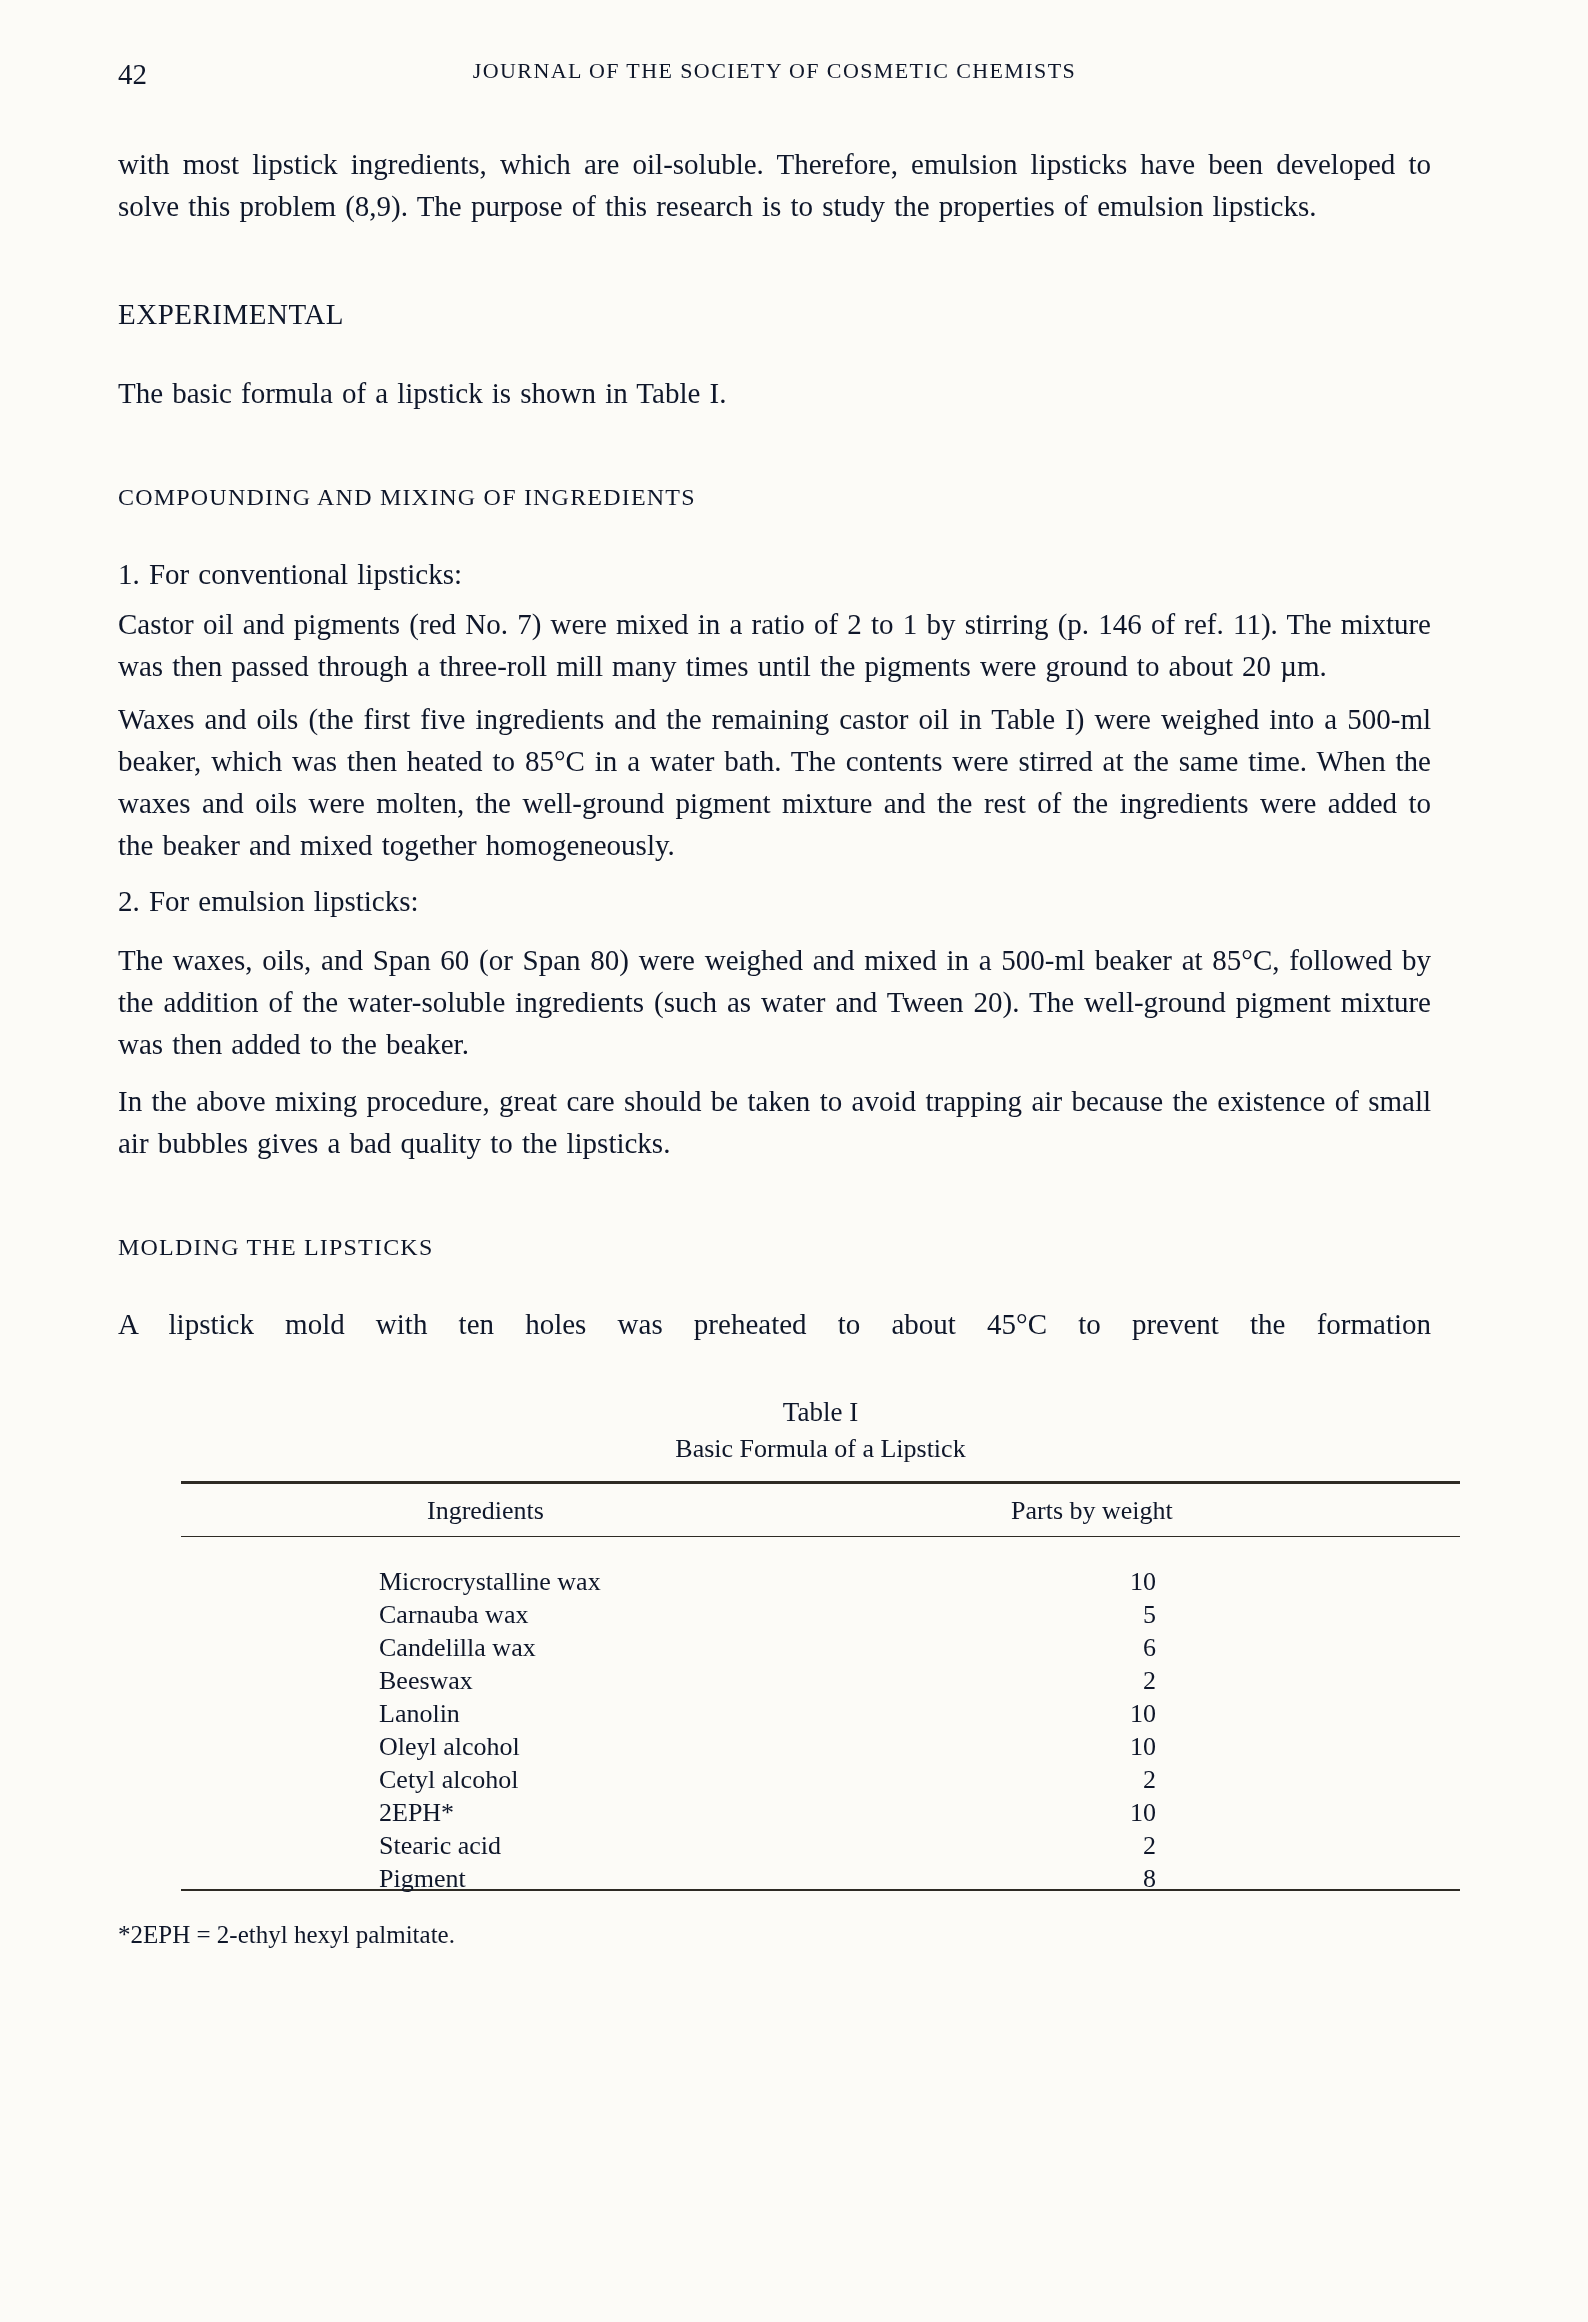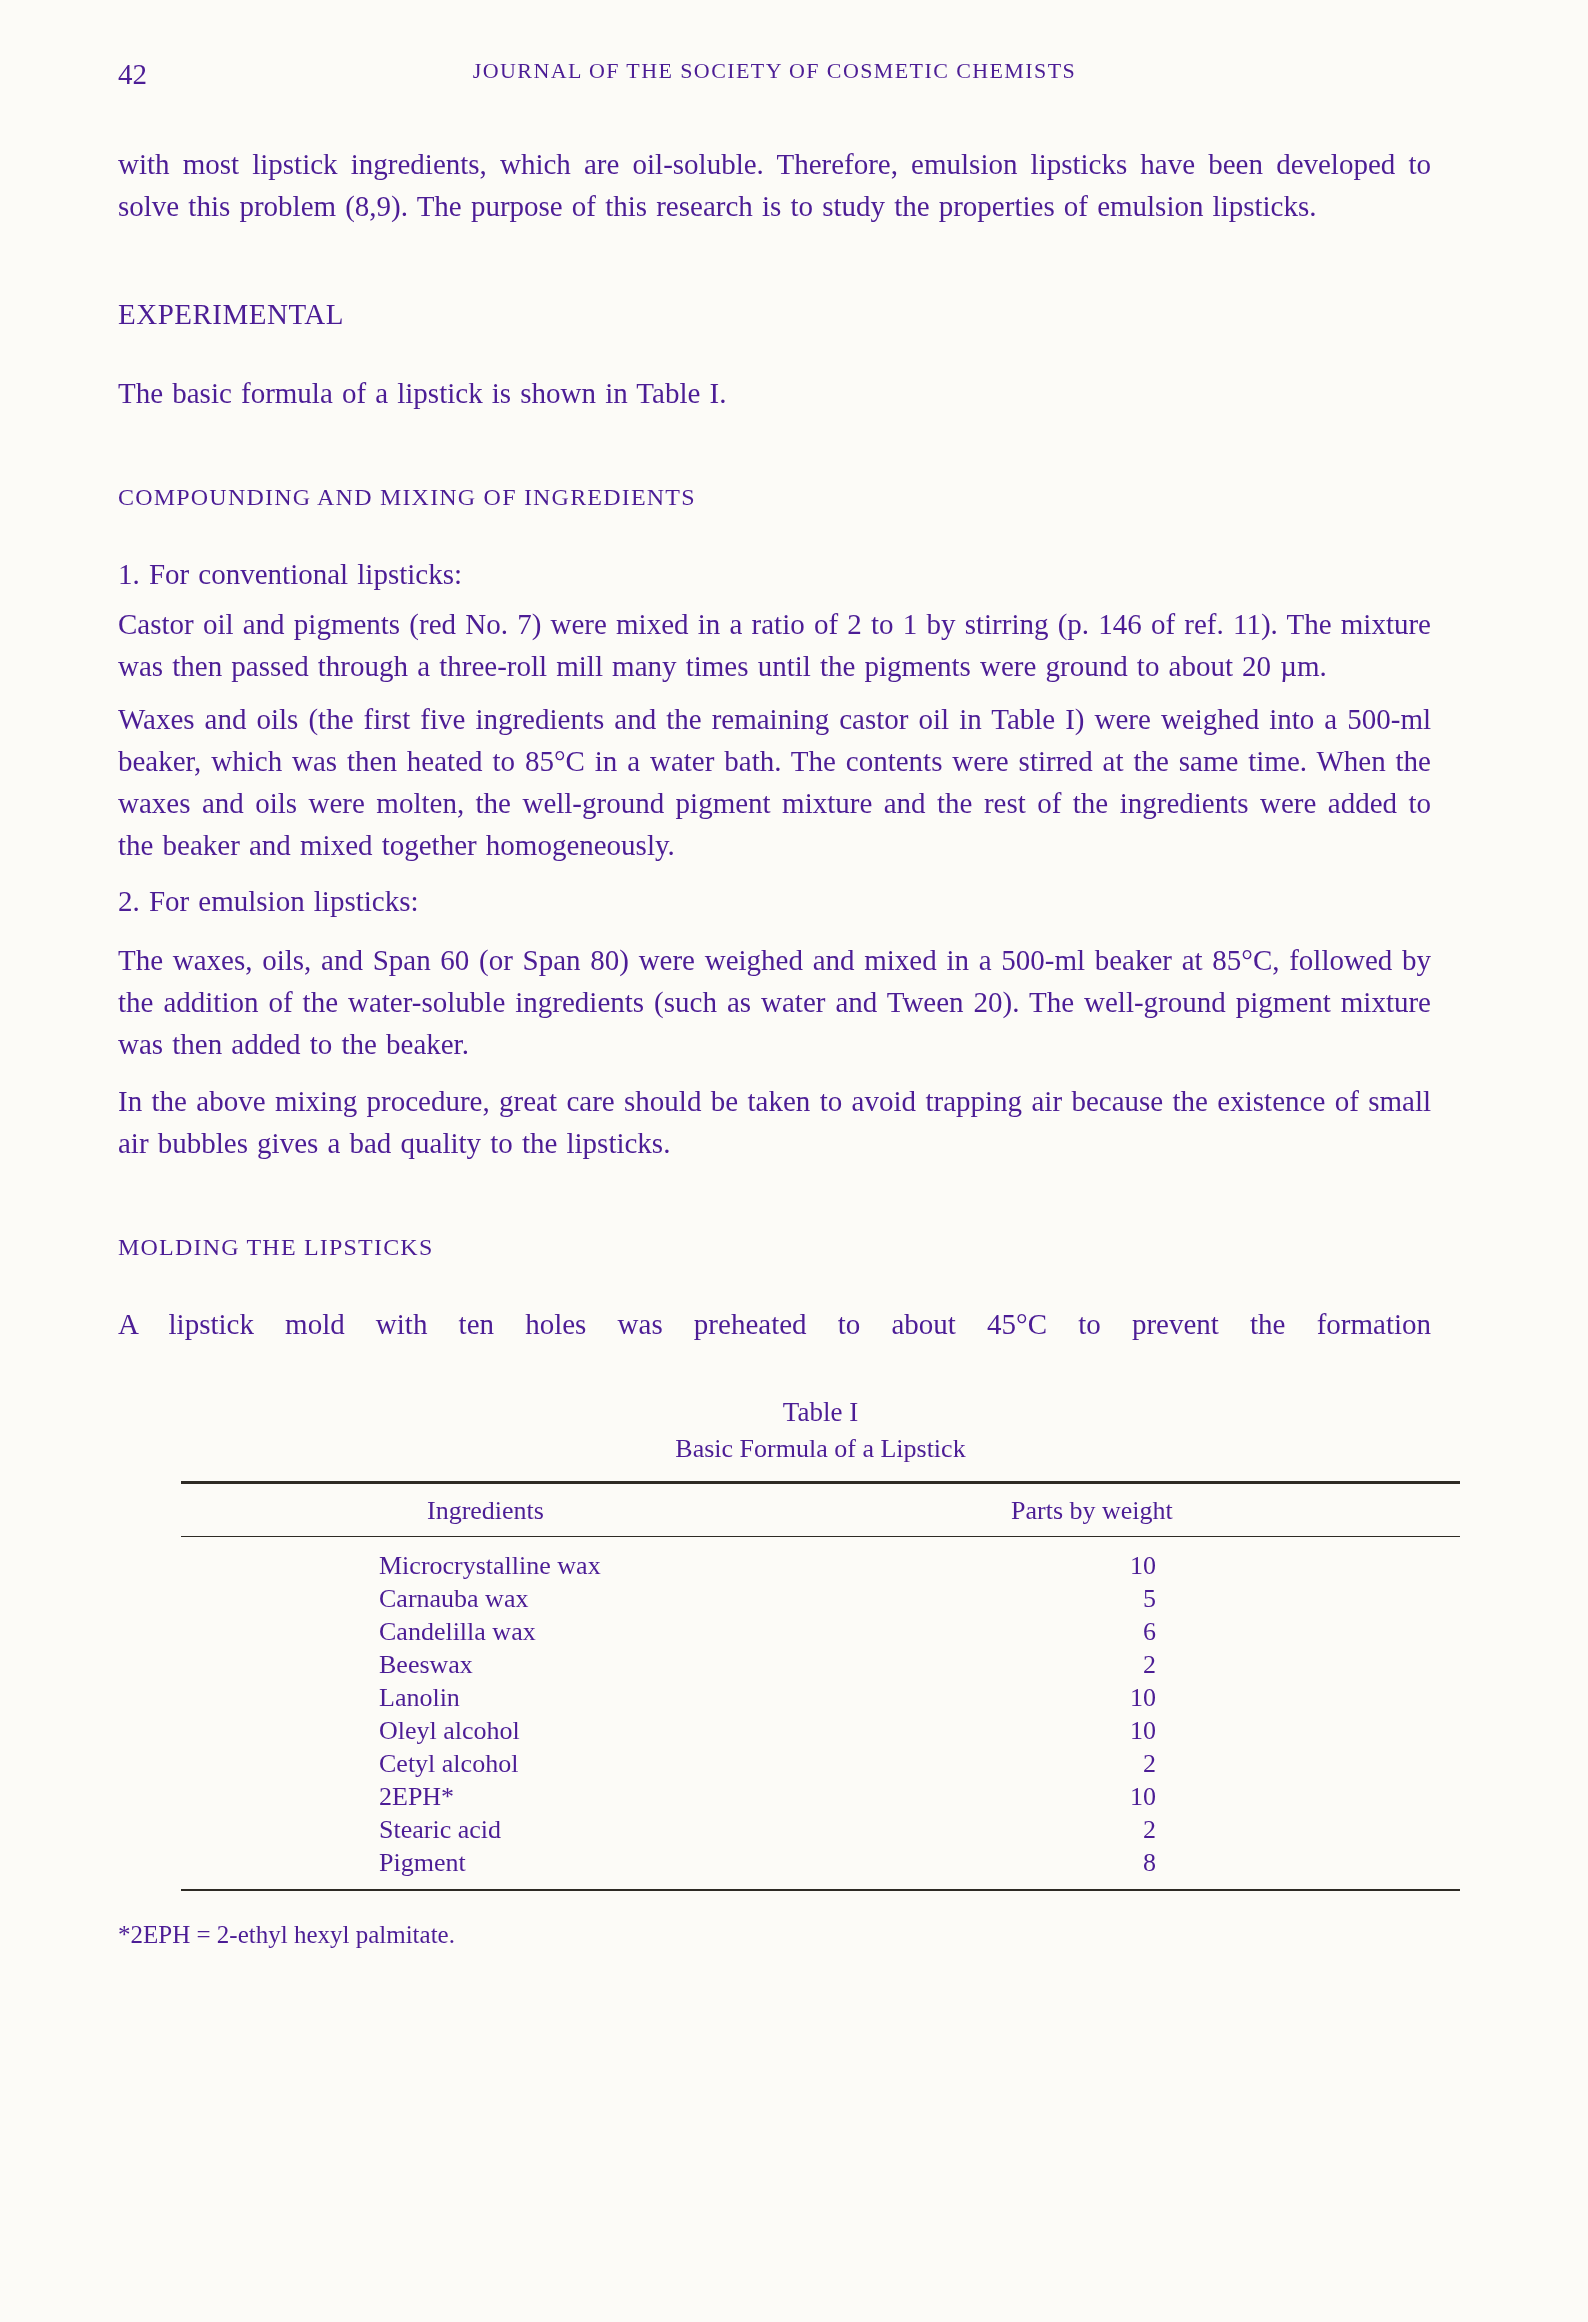--- a/index.html
+++ b/index.html
@@ -6,21 +6,21 @@
     margin: 0;
     padding: 0;
     background: #e9e7e1;
   }
   .page {
     position: relative;
     width: 1588px;
     height: 2322px;
     margin: 0 auto;
     background: #fcfbf7;
-    color: #4c1d95;
+    color: #0f172a;
     font-family: "Liberation Serif", "DejaVu Serif", serif;
     box-sizing: border-box;
     padding: 58px 157px 0 118px;
     overflow: hidden;
   }
 
   
   .page-header {
     position: relative;
     height: 41px;
@@ -125,20 +125,21 @@
   .table-row {
     display: flex;
     align-items: baseline;
     height: 33px;
     font-size: 26px;
     line-height: 33px;
   }
   .cell-ingredient {
     margin-left: 198px;
     width: 579px;
+    margin-top: 16px;
   }
   .cell-parts {
     margin-left: 130px;
     width: 68px;
     text-align: right;
   }
 
   .footnote {
     margin: 27px 0 0 0;
     font-size: 25px;

